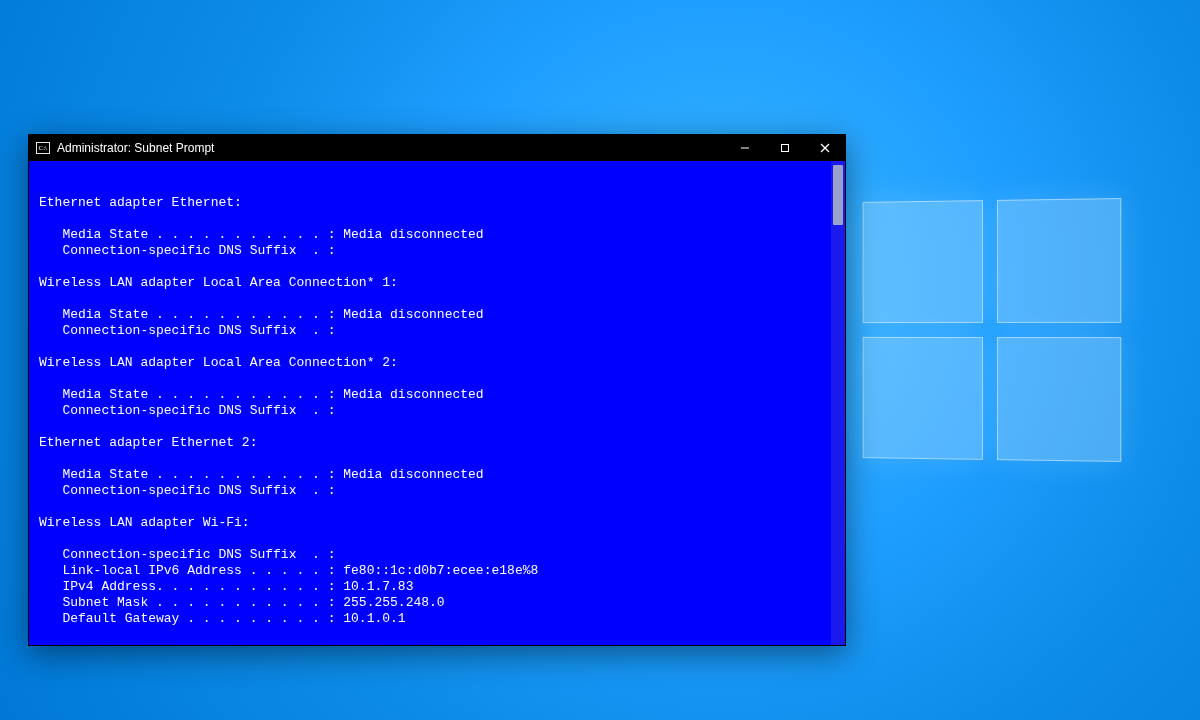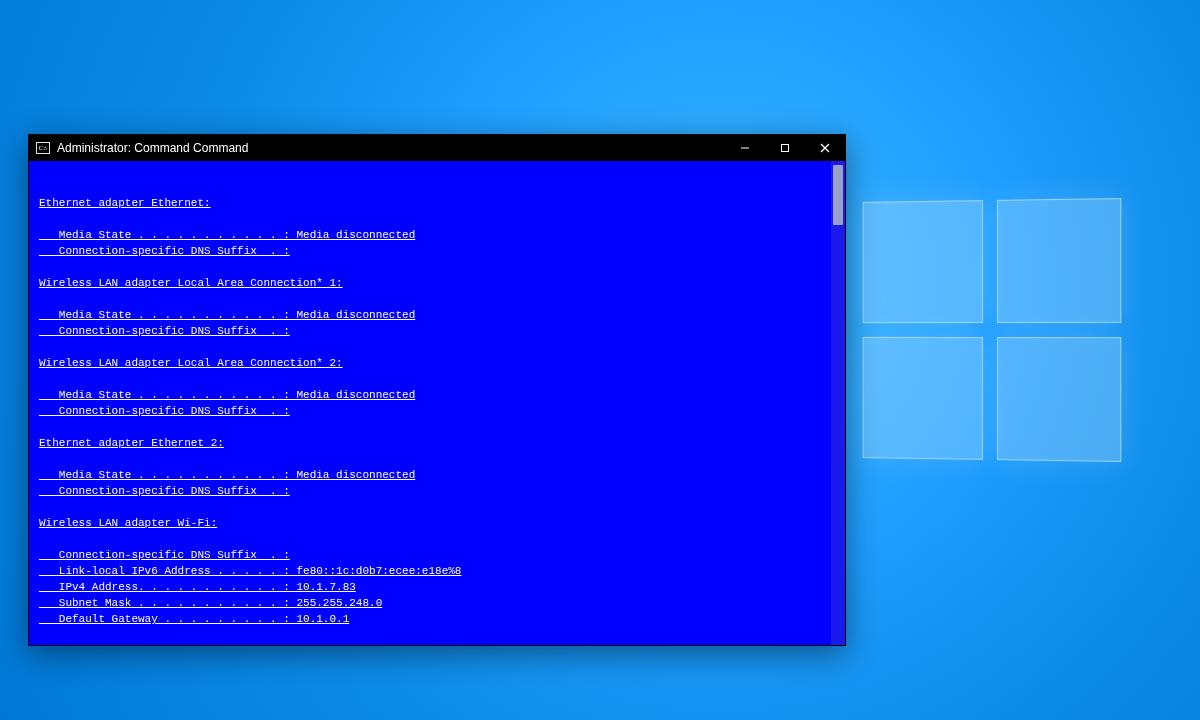--- a/index.html
+++ b/index.html
@@ -82,25 +82,24 @@
     flex: 1;
     display: flex;
     background: #0000ff;
     position: relative;
   }
   .terminal {
     flex: 1;
     padding: 18px 10px 8px 10px;
     color: #ffffff;
     font-family: Consolas, "Courier New", monospace;
-    font-size: 11px;
+    font-size: 13px;
     line-height: 16px;
     white-space: pre;
     overflow: hidden;
-    text-decoration: underline;
   }
   .scrollbar-track {
     width: 14px;
     background: #1a1aee;
     position: relative;
   }
   .scrollbar-thumb {
     position: absolute;
     left: 2px; right: 2px;
     top: 4px;
@@ -122,21 +121,21 @@
 <div class="cmd-window">
 
   <div class="titlebar">
     <span class="icon">
       <svg width="14" height="12" viewBox="0 0 14 12">
         <rect x="0" y="0" width="14" height="12" fill="#fff" opacity="0.9"></rect>
         <rect x="1" y="1" width="12" height="10" fill="#000"></rect>
         <text x="2.5" y="8" font-size="7" fill="#fff" font-family="Consolas">C:\</text>
       </svg>
     </span>
-    <span class="title-text">Administrator: Command Command</span>
+    <span class="title-text">Administrator: Subnet Prompt</span>
     <span class="spacer"></span>
     <div class="win-btn">
       <svg width="10" height="10" viewBox="0 0 10 10">
           <line x1="1" y1="5" x2="9" y2="5" stroke="#fff" stroke-width="1"></line>
         </svg>
     </div>
     <div class="win-btn">
       <svg width="10" height="10" viewBox="0 0 10 10">
           <rect x="1.5" y="1.5" width="7" height="7" fill="none" stroke="#fff" stroke-width="1"></rect>
         </svg>

